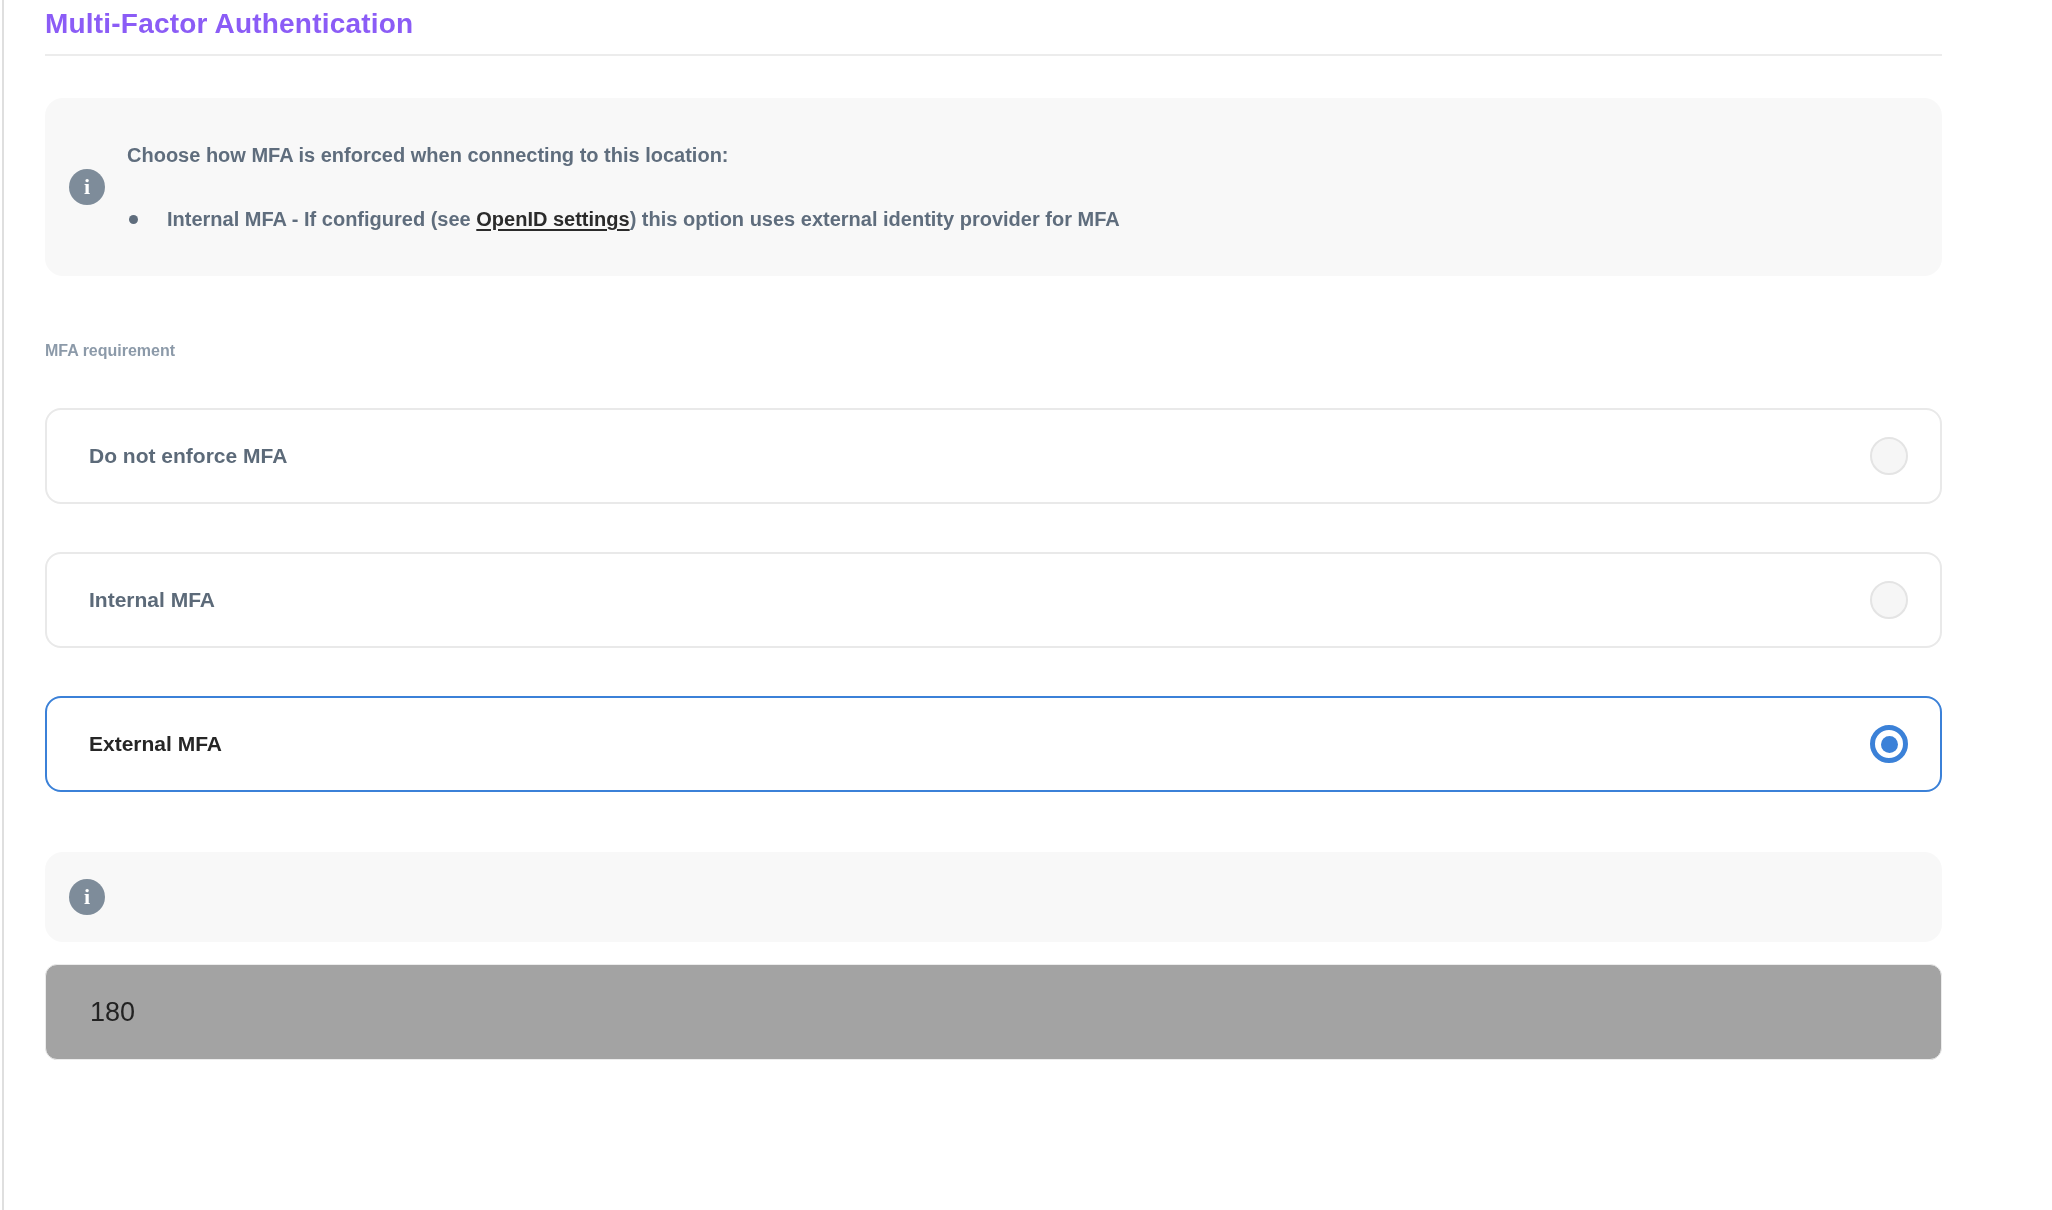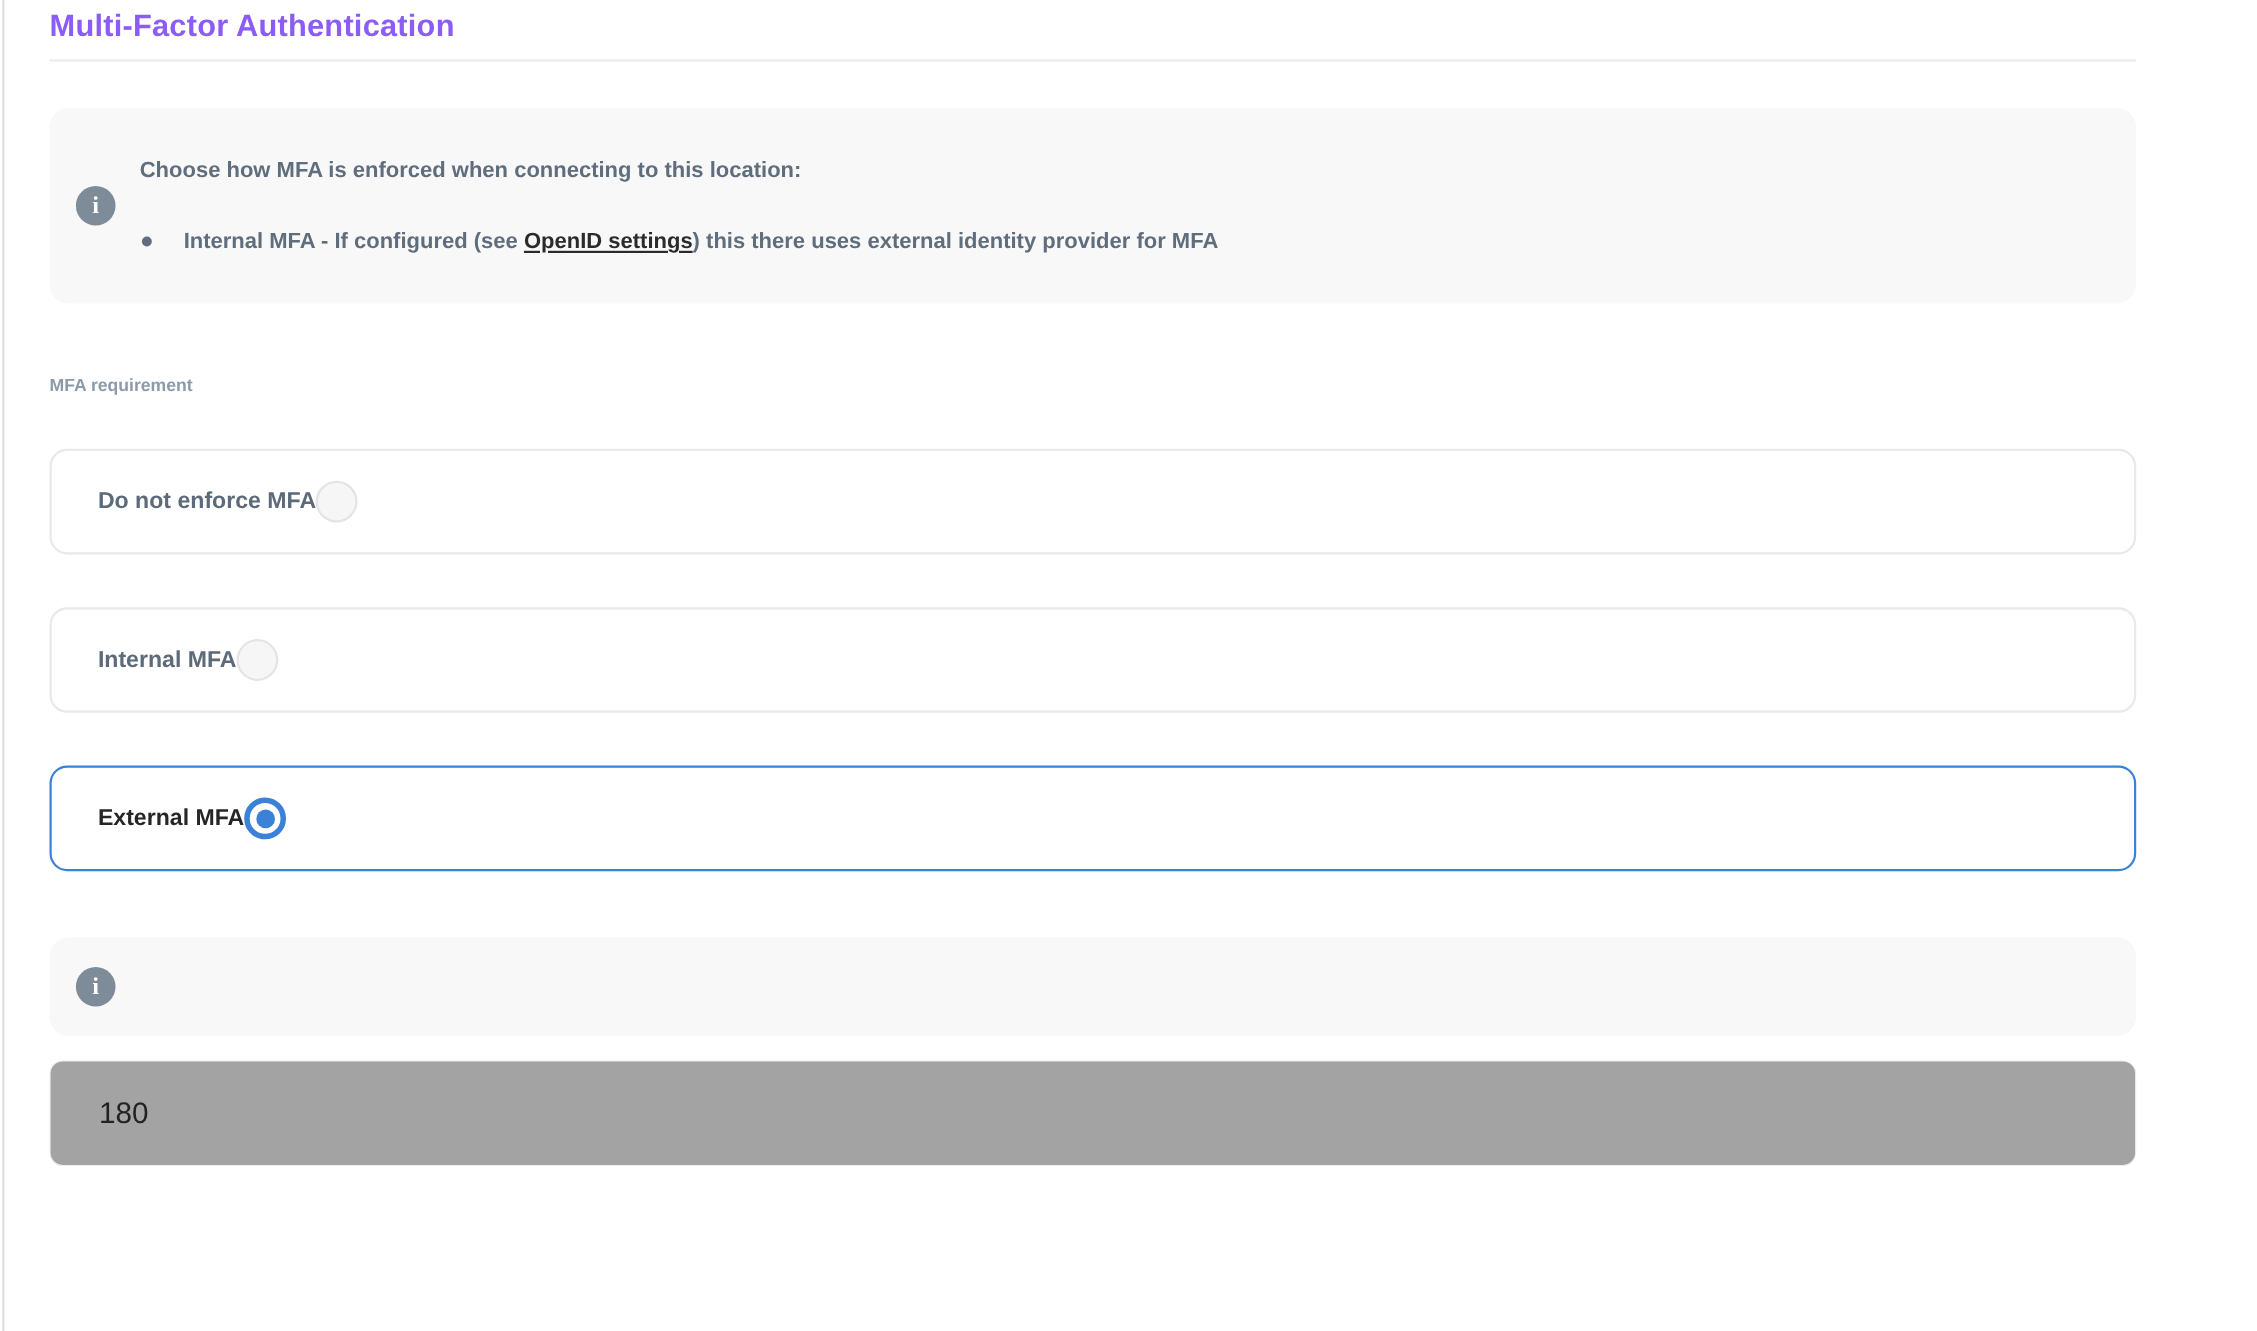--- a/index.html
+++ b/index.html
@@ -95,21 +95,21 @@
     font-weight: 600;
   }
   .option-card {
     margin-top: 48px;
     height: 96px;
     background: #ffffff;
     border: 2px solid #e9e9e9;
     border-radius: 16px;
     display: flex;
     align-items: center;
-    justify-content: flex-start;
+    justify-content: space-between;
     padding: 0 32px 0 42px;
     cursor: pointer;
   }
   .option-card .option-label {
     font-size: 21px;
     font-weight: 700;
     color: #5c6a79;
   }
   .option-card.selected { border-color: #3b81d8; }
   .option-card.selected .option-label { color: #262626; }
@@ -161,21 +161,21 @@
 <div class="content">
 
   <h1 class="page-title">Multi-Factor Authentication</h1>
   <hr class="title-rule">
 
   <div class="info-box first">
     <span class="info-icon">i</span>
     <div class="info-body">
       <div class="info-intro">Choose how MFA is enforced when connecting to this location:</div>
       <ul class="info-bullets">
-        <li><span>Internal MFA - If configured (see </span><span class="inline-link">OpenID settings</span><span>) this there uses external identity provider for MFA</span></li>
+        <li><span>Internal MFA - If configured (see </span><span class="inline-link">OpenID settings</span><span>) this option uses external identity provider for MFA</span></li>
       </ul>
     </div>
   </div>
 
   <div class="field-label">MFA requirement</div>
 
   <div class="option-card">
     <span class="option-label">Do not enforce MFA</span>
     <span class="radio"></span>
   </div>

